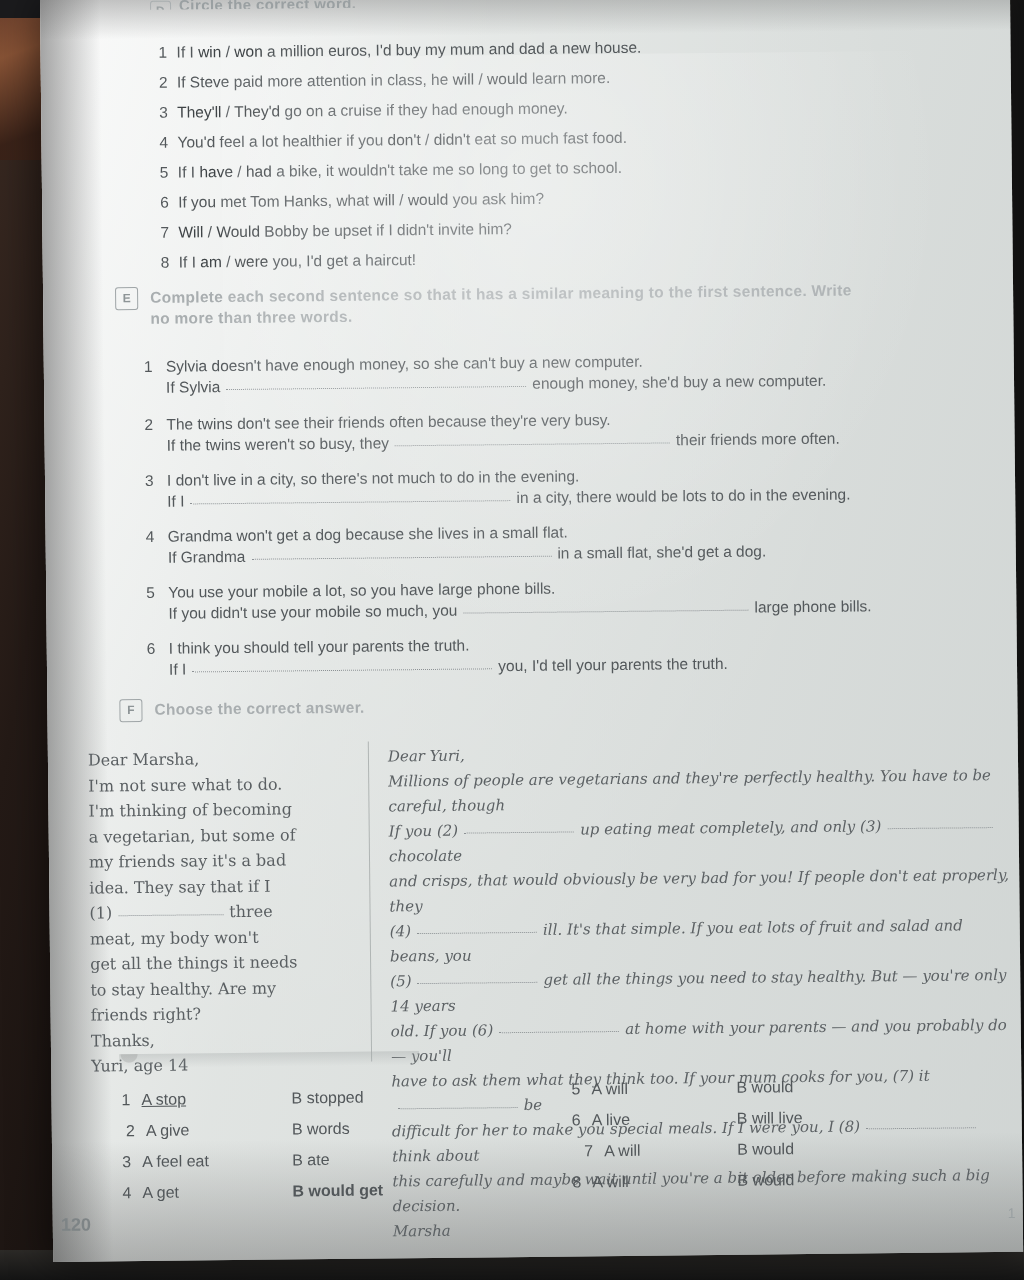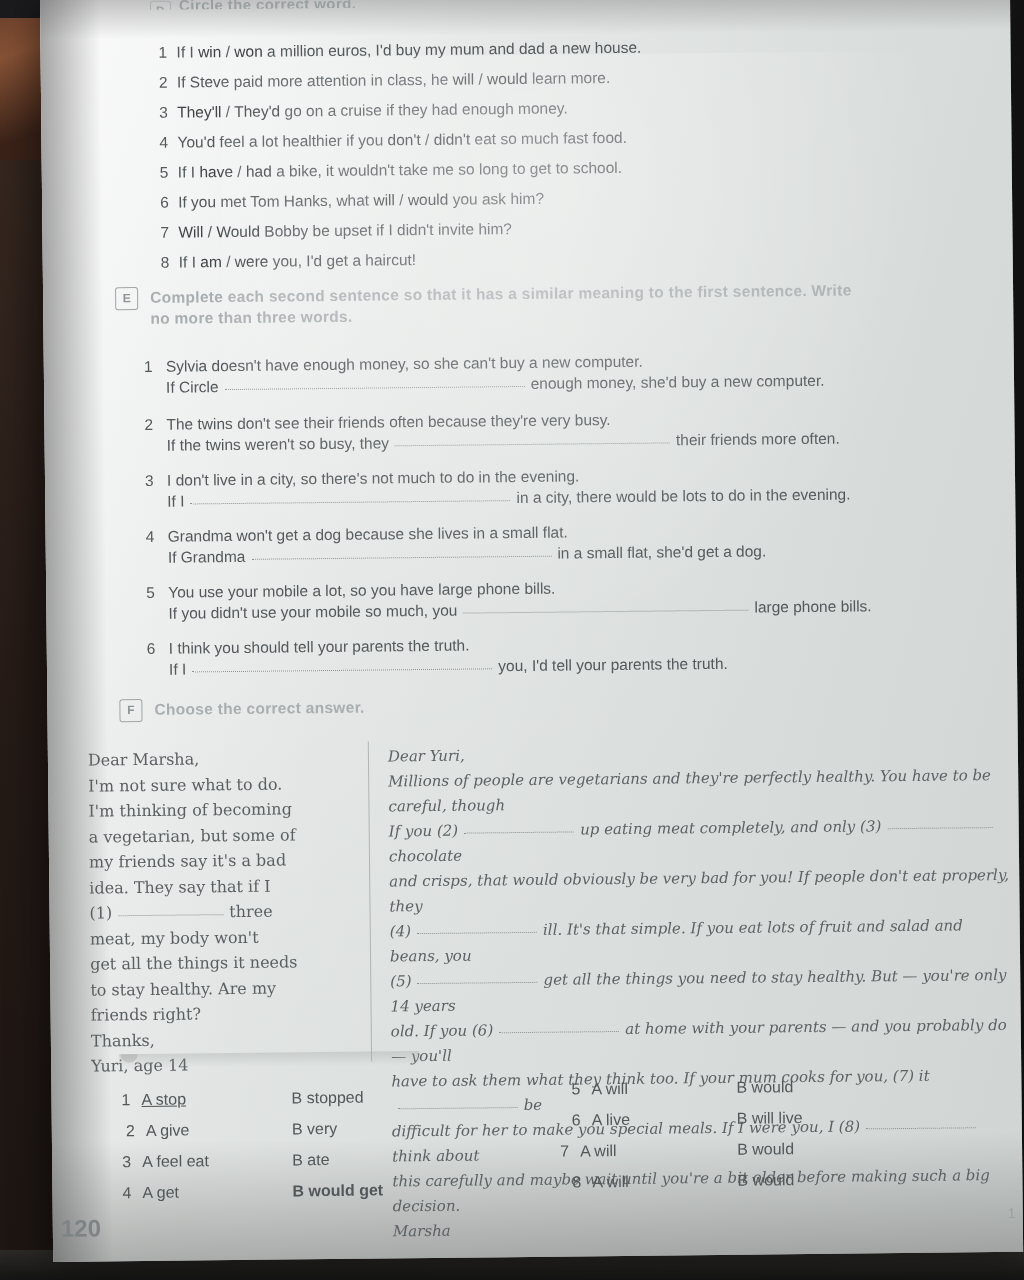--- a/index.html
+++ b/index.html
@@ -228,21 +228,21 @@
     font-size: 16px;
     color: #52575a;
     white-space: nowrap;
   }
   .opt .n { display: inline-block; width: 20px; }
 
   .page-num {
     position: absolute;
     left: 8px;
     top: 1215px;
-    font-size: 24px;
+    font-size: 18px;
     font-weight: bold;
     color: #7e8486;
   }
   .page-num-right {
     position: absolute;
     left: 955px;
     top: 1215px;
     font-size: 14px;
     color: #9aa0a2;
   }
@@ -314,21 +314,21 @@
         <div class="ex-letter">E</div>
         <div class="ex-text">Complete each second sentence so that it has a similar meaning to the first sentence. Write no more than three words.</div>
       </div>
 
       <div class="e-item" style="left:100px; top:357px;">
         <div class="l1">
             <span class="num">1</span>
             <span>Sylvia doesn't have enough money, so she can't buy a new computer.</span>
           </div>
         <div class="l2">
-            <span>If Circle</span>
+            <span>If Sylvia</span>
             <span class="dots" style="width:300px"></span>
             <span>enough money, she'd buy a new computer.</span>
           </div>
       </div>
       <div class="e-item" style="left:100px; top:415px;">
         <div class="l1">
             <span class="num">2</span>
             <span>The twins don't see their friends often because they're very busy.</span>
           </div>
         <div class="l2">
@@ -417,31 +417,31 @@
         <div><span>difficult for her to make you special meals. If I were you, I (8)</span><span class="inline-dots" style="width:110px;margin:0 6px"></span><span>think about</span></div>
         <div>this carefully and maybe wait until you're a bit older before making such a big decision.</div>
         <div>Marsha</div>
       </div>
 
       <div class="torn"></div>
 
       <div class="opt" style="left:70px; top:1092px;text-decoration:underline;"><span class="n">1</span><span>A stop</span></div>
       <div class="opt" style="left:240px; top:1092px;"><span>B stopped</span></div>
       <div class="opt" style="left:74px; top:1123px;"><span class="n">2</span><span>A give</span></div>
-      <div class="opt" style="left:240px; top:1123px;"><span>B very</span></div>
+      <div class="opt" style="left:240px; top:1123px;"><span>B words</span></div>
       <div class="opt" style="left:70px; top:1154px;"><span class="n">3</span><span>A feel eat</span></div>
       <div class="opt" style="left:240px; top:1154px;"><span>B ate</span></div>
       <div class="opt" style="left:70px; top:1185px;"><span class="n">4</span><span>A get</span></div>
       <div class="opt" style="left:240px; top:1185px;font-weight:bold;"><span>B would get</span></div>
 
       <div class="opt" style="left:520px; top:1086px;"><span class="n">5</span><span>A will</span></div>
       <div class="opt" style="left:685px; top:1086px;"><span>B would</span></div>
       <div class="opt" style="left:520px; top:1117px;"><span class="n">6</span><span>A live</span></div>
       <div class="opt" style="left:685px; top:1117px;"><span>B will live</span></div>
-      <div class="opt" style="left:508px; top:1148px;"><span class="n">7</span><span>A will</span></div>
+      <div class="opt" style="left:532px; top:1148px;"><span class="n">7</span><span>A will</span></div>
       <div class="opt" style="left:685px; top:1148px;"><span>B would</span></div>
       <div class="opt" style="left:520px; top:1179px;"><span class="n">8</span><span>A will</span></div>
       <div class="opt" style="left:685px; top:1179px;"><span>B would</span></div>
 
       <div class="page-num">120</div>
       <div class="page-num-right">1</div>
     </div>
 
     <div class="glare"></div>
   </div>

